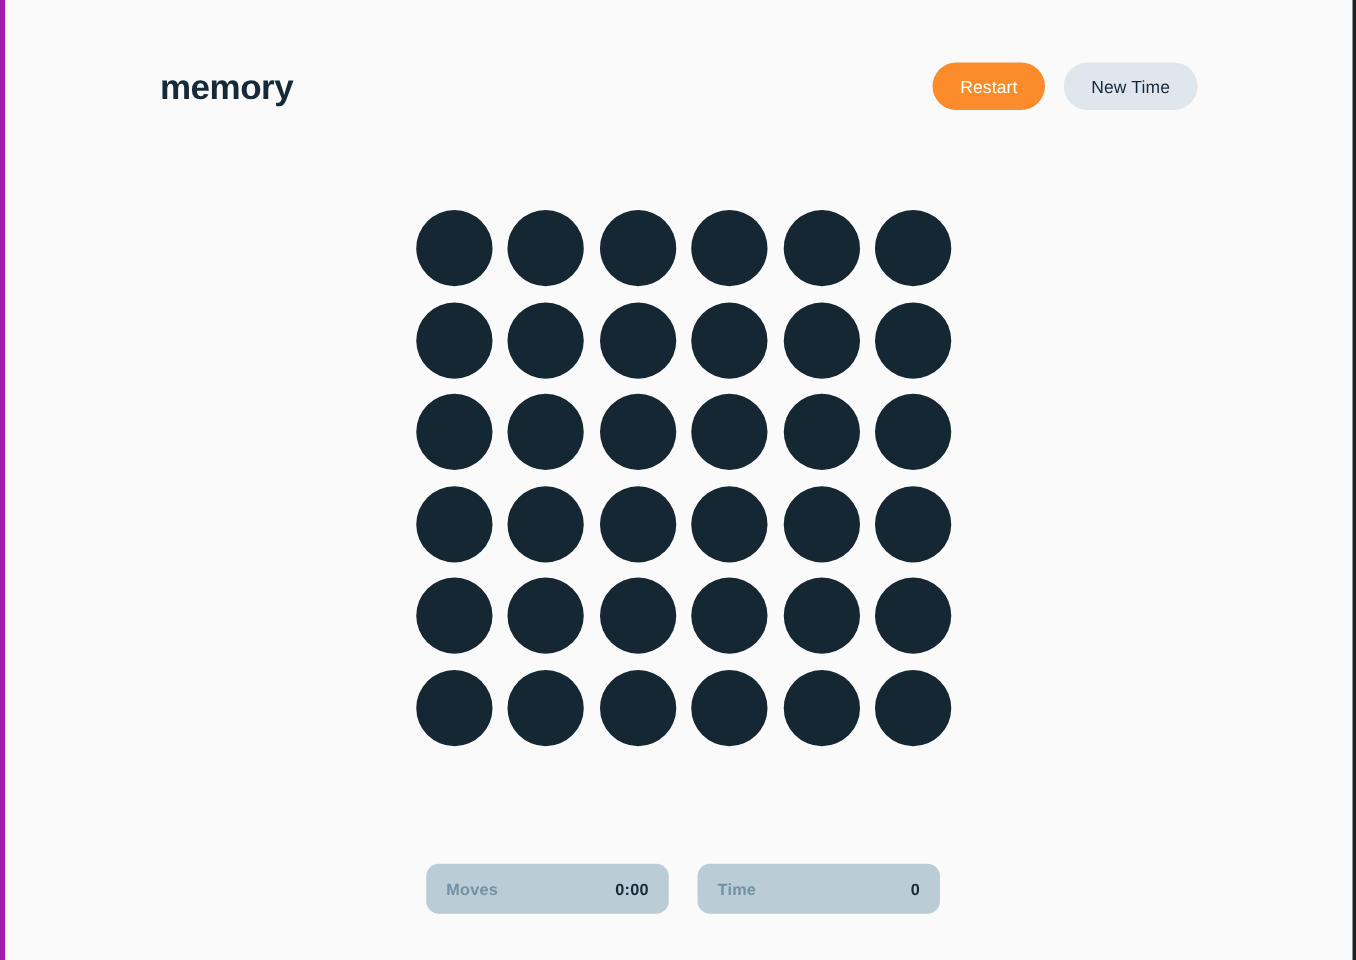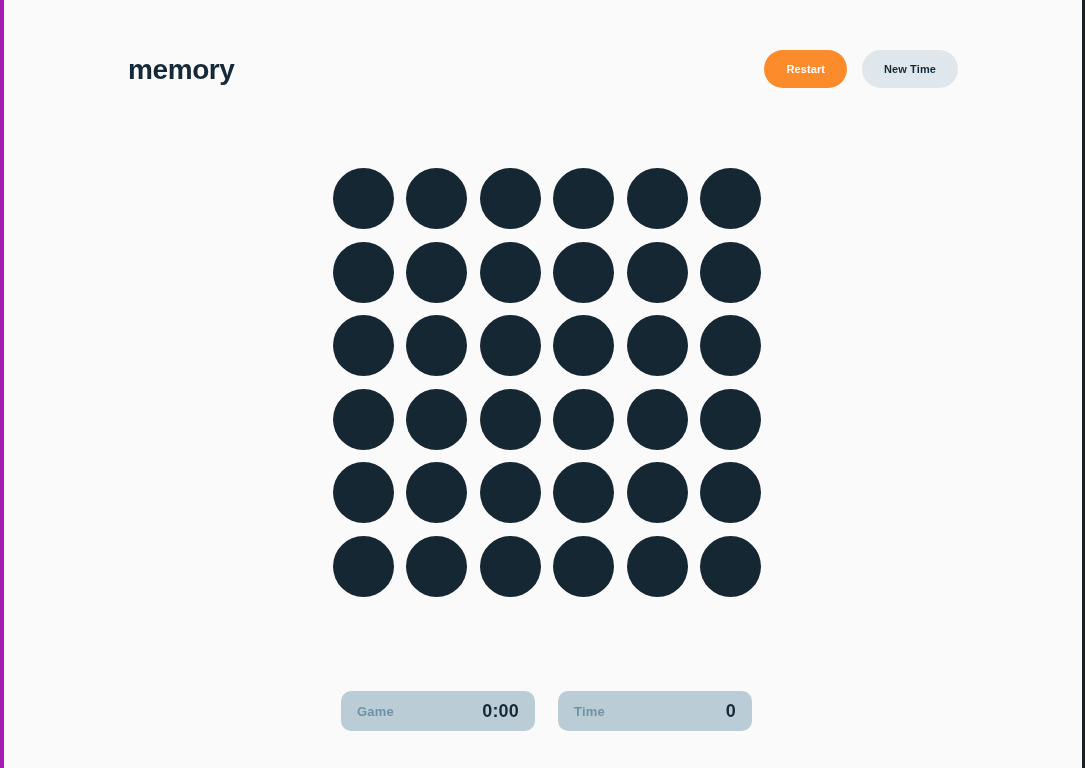--- a/index.html
+++ b/index.html
@@ -54,22 +54,22 @@
     display: flex;
     flex-direction: row;
     align-items: center;
     gap: 15px;
   }
   .pill-btn {
     border: none;
     outline: none;
     border-radius: 999px;
     font-family: "Liberation Sans", sans-serif;
-    font-size: 11px;
-    font-weight: bold;
+    font-size: 14px;
+    font-weight: normal;
     letter-spacing: 0.1px;
     height: 38px;
     padding: 0 22px;
     cursor: pointer;
     white-space: nowrap;
     display: inline-flex;
     align-items: center;
     justify-content: center;
     line-height: 1;
   }
@@ -141,21 +141,21 @@
     padding: 0 16px;
   }
   .stat-label {
     font-size: 13px;
     font-weight: bold;
     color: #7191a5;
     letter-spacing: 0.2px;
     line-height: 1;
   }
   .stat-value {
-    font-size: 18px;
+    font-size: 13px;
     font-weight: bold;
     color: #152938;
     letter-spacing: 0.2px;
     line-height: 1;
   }
 </style>
 </head>
 <body>
 
 <div id="app-frame">
@@ -205,21 +205,21 @@
         <button class="memory-card"></button>
         <button class="memory-card"></button>
         <button class="memory-card"></button>
         <button class="memory-card"></button>
         <button class="memory-card"></button>
       </div>
   </div>
 
   <div id="stats-bar">
     <div class="stat-panel">
-      <span class="stat-label">Game</span>
+      <span class="stat-label">Moves</span>
       <span class="stat-value">0:00</span>
     </div>
     <div class="stat-panel">
       <span class="stat-label">Time</span>
       <span class="stat-value">0</span>
     </div>
   </div>
 
 </div>
 

